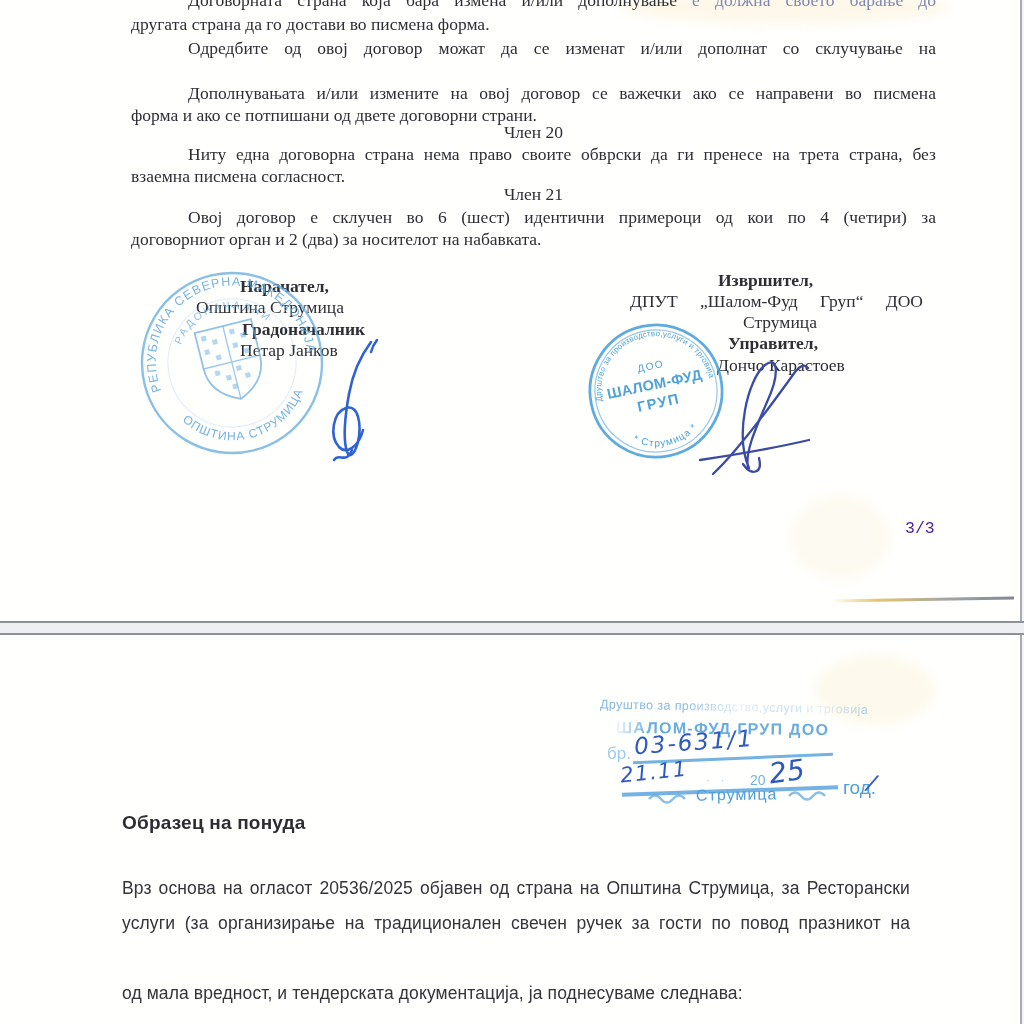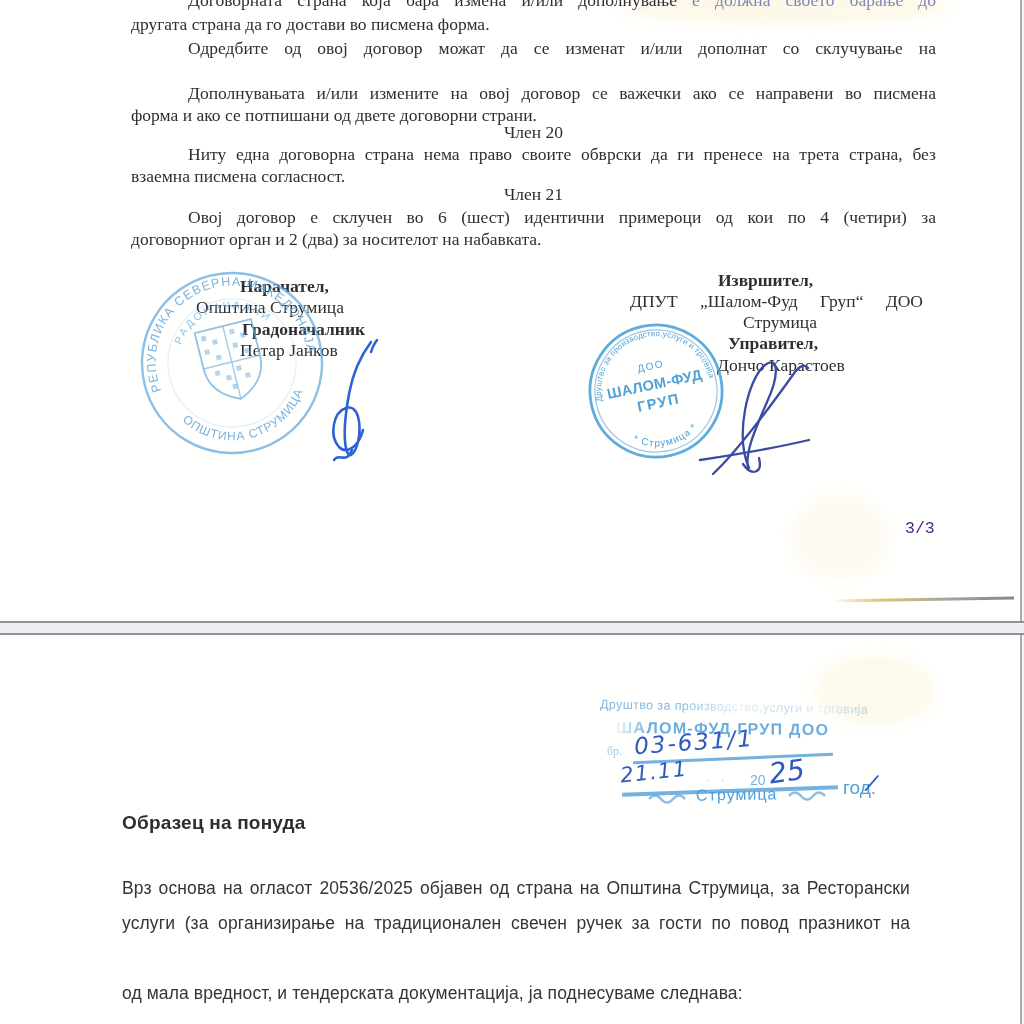--- a/index.html
+++ b/index.html
@@ -172,21 +172,21 @@
 
   <div id="divider"></div>
 
   <div class="page sans" id="page2">
     <div class="blob" style="left:815px;top:20px;width:120px;height:70px;background:rgba(252,244,220,.55);"></div>
   </div>
 
   <div>
     <div class="ink ink-faint" style="left:600px;top:700px;font-size:12.5px;letter-spacing:.4px;transform:rotate(1.2deg);font-family:'Liberation Sans',sans-serif;">Друштво за производство,услуги и трговија</div>
     <div class="ink ink-fadeleft" style="left:616px;top:720px;font-size:16px;letter-spacing:1.3px;transform:rotate(.6deg);font-family:'Liberation Sans',sans-serif;font-weight:bold;opacity:.85;">ШАЛОМ-ФУД ГРУП ДОО</div>
-    <div class="ink" style="left:607px;top:744px;font-size:12px;opacity:.55;font-family:Liberation Serif, serif;text-align:center;">бр.</div>
+    <div class="ink" style="left:607px;top:744px;font-size:17px;opacity:.55;font-family:Liberation Sans, sans-serif;text-align:center;">бр.</div>
     <div class="hand" style="left:634px;top:729px;font-size:23px;letter-spacing:2px;transform:rotate(-4deg);">03-631/1</div>
     <div class="ink-rule" style="left:633px;top:757px;width:200px;height:3px;transform:rotate(-2.5deg);"></div>
     <div class="hand" style="left:620px;top:760px;font-size:21px;letter-spacing:1.5px;transform:rotate(-6deg);">21.11</div>
     <div class="ink" style="left:706px;top:774px;font-size:11px;opacity:.5;letter-spacing:4px;font-family:'Liberation Sans',sans-serif;">· ·</div>
     <div class="ink" style="left:750px;top:772px;font-size:14px;opacity:.8;font-family:'Liberation Sans',sans-serif;">20</div>
     <div class="hand" style="left:769px;top:755px;font-size:28px;transform:rotate(-8deg);">25</div>
     <div class="ink-rule" style="left:622px;top:789px;width:216px;height:3.5px;transform:rotate(-2deg);"></div>
     <div class="ink" style="left:843px;top:777px;font-size:19px;font-family:'Liberation Sans',sans-serif;">год.</div>
     <div class="hand" style="left:868px;top:770px;font-size:22px;transform:rotate(14deg);">∕</div>
     <div class="ink" style="left:696px;top:786px;font-size:16px;letter-spacing:1px;transform:rotate(-1deg);font-family:'Liberation Sans',sans-serif;">Струмица</div>

